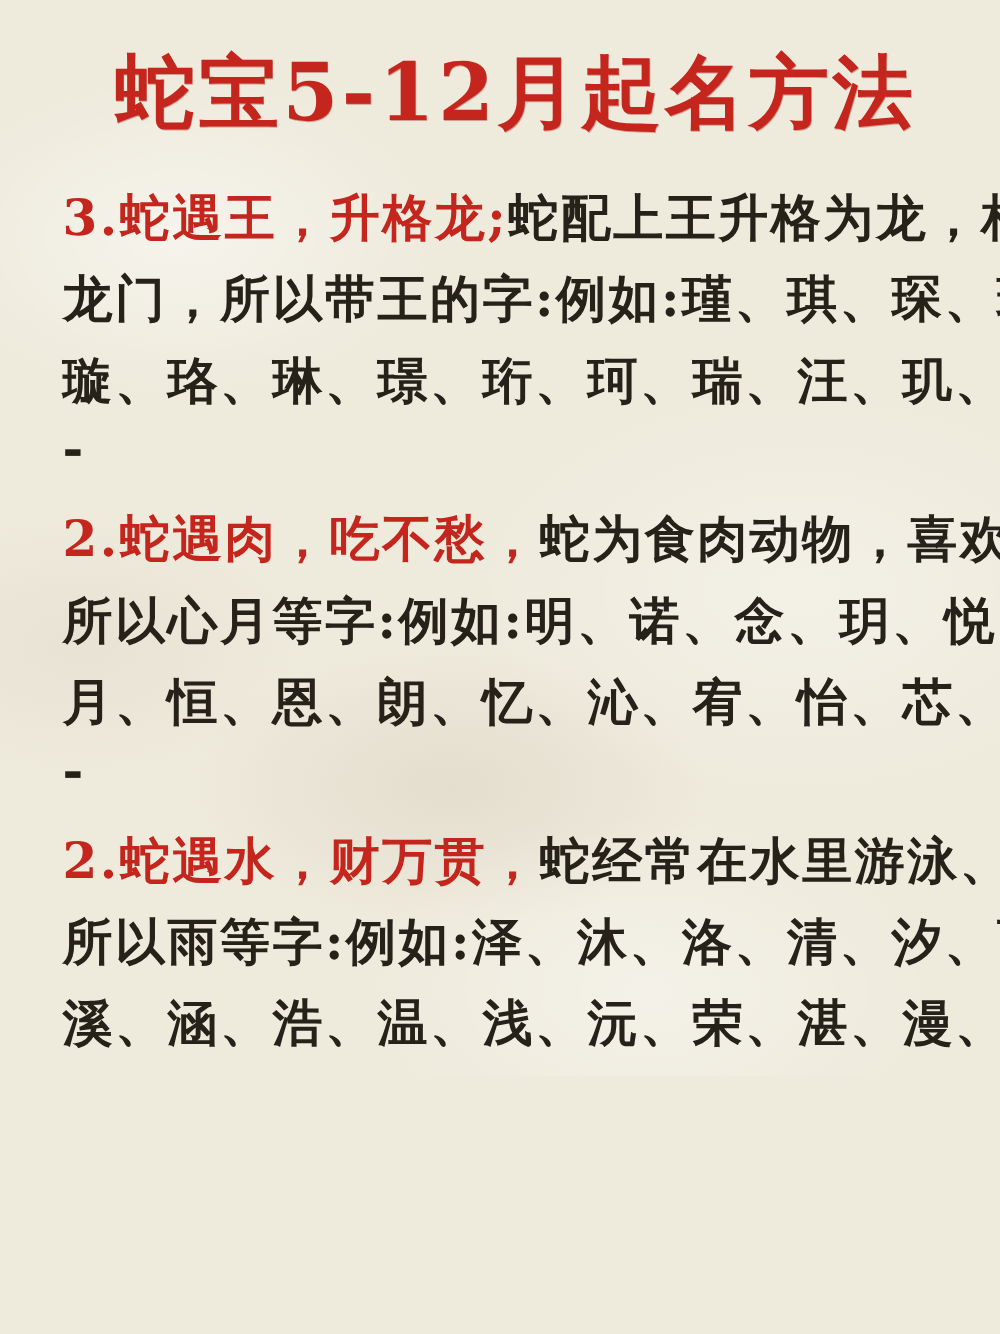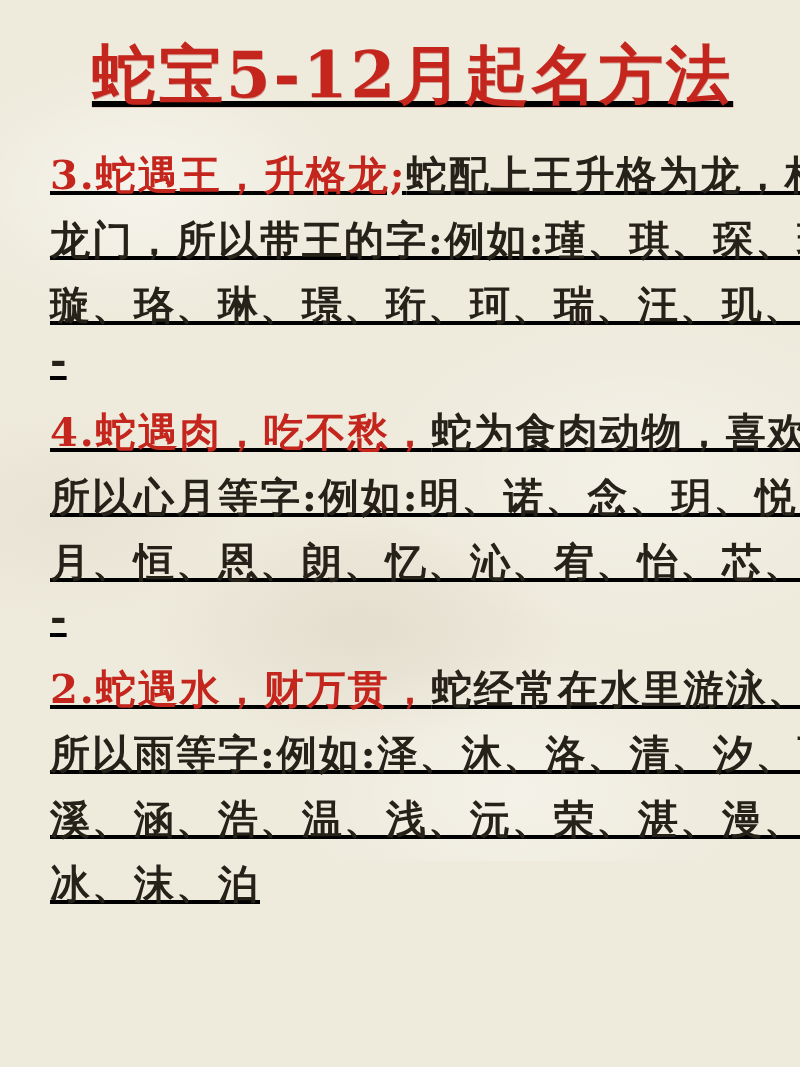--- a/index.html
+++ b/index.html
@@ -18,21 +18,20 @@
     width: 800px;
     height: 861px;
     box-sizing: border-box;
     padding: 30px 25px 0 50px;
     background:
       radial-gradient(ellipse 320px 200px at 18% 22%, rgba(255,255,255,0.45), transparent 65%),
       radial-gradient(ellipse 420px 260px at 80% 55%, rgba(255,255,255,0.30), transparent 65%),
       radial-gradient(ellipse 300px 160px at 45% 73%, rgba(198,190,168,0.28), transparent 70%),
       radial-gradient(ellipse 360px 220px at 65% 92%, rgba(255,255,255,0.35), transparent 65%),
       radial-gradient(ellipse 260px 150px at 8% 60%, rgba(205,198,178,0.20), transparent 70%);
-    text-decoration: underline;
   }
   .title {
     font-size: 64px;
     line-height: 90px;
     font-weight: 700;
     text-align: center;
     letter-spacing: 3px;
     white-space: nowrap;
     color: var(--accent, #c4251d);
     text-shadow: 0.5px 0.5px 0 rgba(160,20,15,0.35);
@@ -69,25 +68,24 @@
 <div class="page">
   <div class="title">蛇宝5-12月起名方法</div>
   <div class="content">
       <div class="section">
         <div class="line"><span class="red">3.蛇遇王，升格龙;</span><span class="ink">蛇配上王升格为龙，相于跃</span></div>
         <div class="line"><span class="ink">龙门，所以带王的字:例如:瑾、琪、琛、玥、瑜、</span></div>
         <div class="line"><span class="ink">璇、珞、琳、璟、珩、珂、瑞、汪、玑、玮、</span></div>
         <div class="line dash-line"><span class="ink">-</span></div>
       </div>
       <div class="section">
-        <div class="line"><span class="red">4.蛇遇肉，吃不愁，</span><span class="ink">蛇为食肉动物，喜欢吃肉，</span></div>
+        <div class="line"><span class="red">2.蛇遇肉，吃不愁，</span><span class="ink">蛇为食肉动物，喜欢吃肉，</span></div>
         <div class="line"><span class="ink">所以心月等字:例如:明、诺、念、玥、悦、思、</span></div>
         <div class="line"><span class="ink">月、恒、恩、朗、忆、沁、宥、怡、芯、青、</span></div>
         <div class="line dash-line"><span class="ink">-</span></div>
       </div>
       <div class="section">
         <div class="line"><span class="red">2.蛇遇水，财万贯，</span><span class="ink">蛇经常在水里游泳、捕鱼，</span></div>
         <div class="line"><span class="ink">所以雨等字:例如:泽、沐、洛、清、汐、雨、沁、</span></div>
         <div class="line"><span class="ink">溪、涵、浩、温、浅、沅、荣、湛、漫、洋、</span></div>
-        <div class="line"><span class="ink">冰、沫、泊</span></div>
       </div>
     </div>
 </div>
 
 </body></html>

